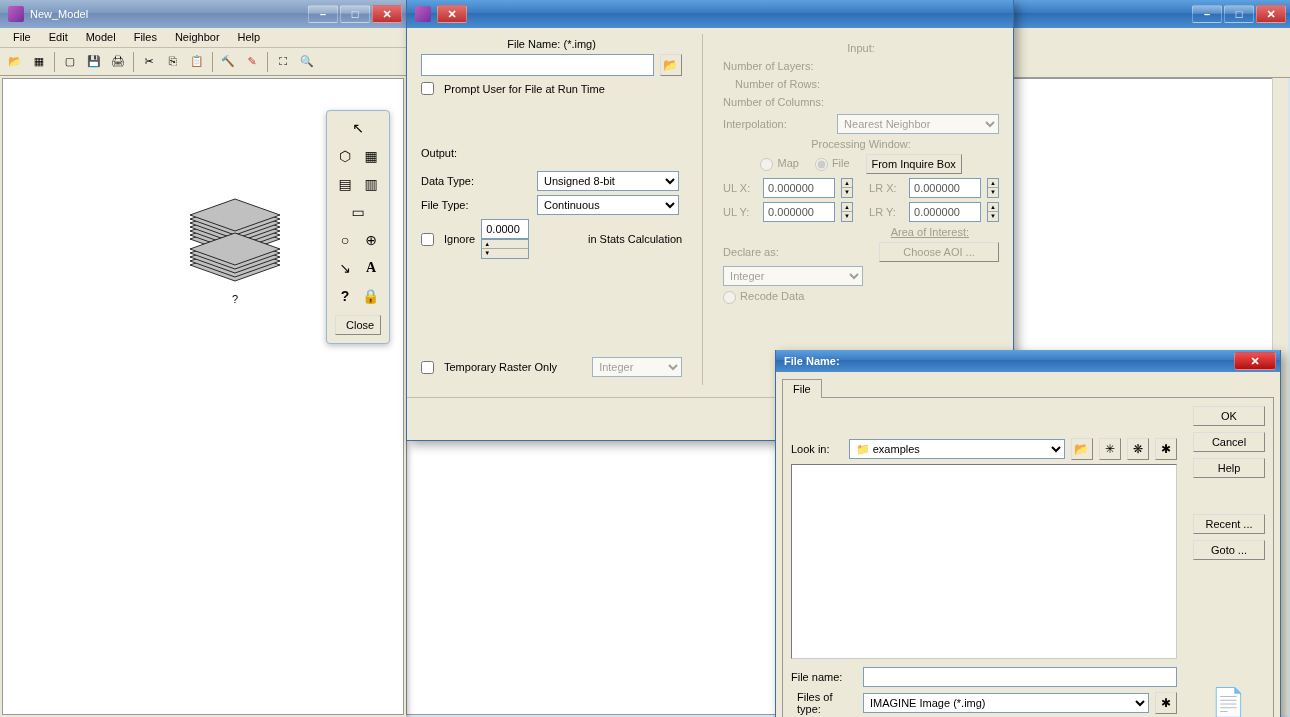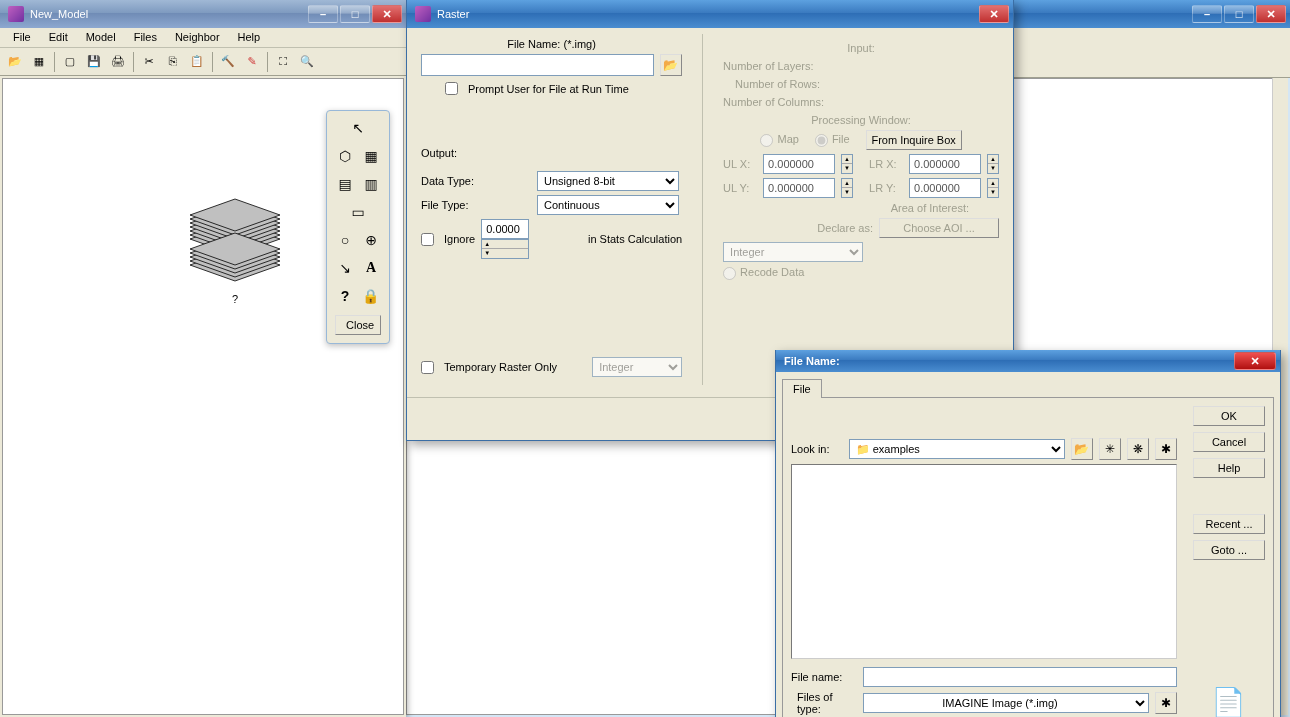--- a/index.html
+++ b/index.html
@@ -177,34 +177,33 @@
   <div class="row">
     <div class="pbtn" style="font-weight:bold;">?</div>
     <div class="pbtn">🔒</div>
   </div>
   <div class="close-btn">Close</div>
 </div>
 
 <div class="dialog" style="left:406px; top:0; width:608px;">
   <div class="titlebar">
     <div class="t-icon"></div>
-    <span class="t-text">Raster</span>
     <div class="winbtns">
         <div class="winbtn close">✕</div>
       </div>
   </div>
   <div class="body" style="display:flex; gap:12px;">
 
     <div style="width:284px; padding:4px 8px;">
       <div style="text-align:center;" class="label">File Name: (*.img)</div>
       <div class="field-row">
         <input class="textbox big" style="flex: 1 1 0%;" value="">
         <div class="icon-btn">📂</div>
       </div>
-      <div class="field-row" style="margin-left:24px; margin-top:6px;">
+      <div class="field-row" style="margin-top:6px;">
         <input type="checkbox" style="">
         <span class="label">Prompt User for File at Run Time</span>
       </div>
 
       <div style="height:48px;"></div>
 
       <div class="label">Output:</div>
       <div style="height:8px;"></div>
 
       <div class="field-row">
@@ -245,20 +244,26 @@
       </div>
     </div>
 
     <div style="width:1px; background:#c0c0b0;"></div>
 
     <div style="flex:1; padding:4px 8px;">
       <div class="group-label">Input:</div>
       <div class="label disabled" style="margin:6px 0;">Number of Layers:</div>
       <div class="label disabled" style="margin:6px 12px;">Number of Rows:</div>
       <div class="label disabled" style="margin:6px 0;">Number of Columns:</div>
+      <div class="field-row">
+        <span class="label disabled" style="width:108px;">Interpolation:</span>
+        <select class="textbox" style="flex:1;" disabled="">
+          <option>Nearest Neighbor</option>
+        </select>
+      </div>
 
       <div class="group-label">Processing Window:</div>
       <div class="field-row" style="justify-content:center; gap:16px;">
         <label class="label disabled"><input type="radio" disabled="" style=""><span>Map</span></label>
         <label class="label disabled"><input type="radio" checked="" disabled="" style=""><span>File</span></label>
         <div class="button" style="min-width:96px;">From Inquire Box</div>
       </div>
       <div class="field-row">
         <span class="label disabled" style="width:34px;">UL X:</span>
         <input class="textbox" style="width: 72px;" disabled="" value="0.000000">
@@ -283,23 +288,23 @@
           </div>
         <span style="width:4px;"></span>
         <span class="label disabled" style="width:34px;">LR Y:</span>
         <input class="textbox" style="width: 72px;" disabled="" value="0.000000">
         <div class="spinbtns">
             <span>▲</span>
             <span>▼</span>
           </div>
       </div>
 
-      <div class="group-label" style="text-align:right; padding-right:30px;">Area of Interest:</div>
-      <div class="field-row">
-        <span class="label disabled" style="flex:1; text-align:right;">Declare as:</span>
+      <div class="group-label" style="text-align:right; padding-right:30px;text-decoration:underline;">Area of Interest:</div>
+      <div class="field-row">
+        <span class="label disabled" style="flex:1; text-align:left;">Declare as:</span>
         <div class="button" style="min-width:120px; color:#a0a090;">Choose AOI ...</div>
       </div>
       <div class="field-row" style="align-items:flex-start;">
         <select class="textbox" style="width:140px;" disabled="">
           <option>Integer</option>
         </select>
       </div>
       <label class="label disabled" style="display:block; margin:4px 0;"><input type="radio" disabled="" style=""><span>Recode Data</span></label>
     </div>
   </div>
@@ -330,21 +335,21 @@
             <div class="icon-btn">❋</div>
             <div class="icon-btn">✱</div>
           </div>
           <div class="file-list"></div>
           <div class="field-row" style="margin-top:8px;">
             <span class="label" style="width:66px;">File name:</span>
             <input class="textbox" style="flex: 1 1 0%;" value="">
           </div>
           <div class="field-row">
             <span class="label" style="width:66px;padding-left:6px;">Files of type:</span>
-            <select class="textbox" style="flex:1;text-align:center;">
+            <select class="textbox" style="flex:1;">
               <option>IMAGINE Image (*.img)</option>
             </select>
             <div class="icon-btn">✱</div>
           </div>
         </div>
         <div class="file-side">
           <div class="button">OK</div>
           <div class="button">Cancel</div>
           <div class="button">Help</div>
           <div style="height:24px;"></div>

